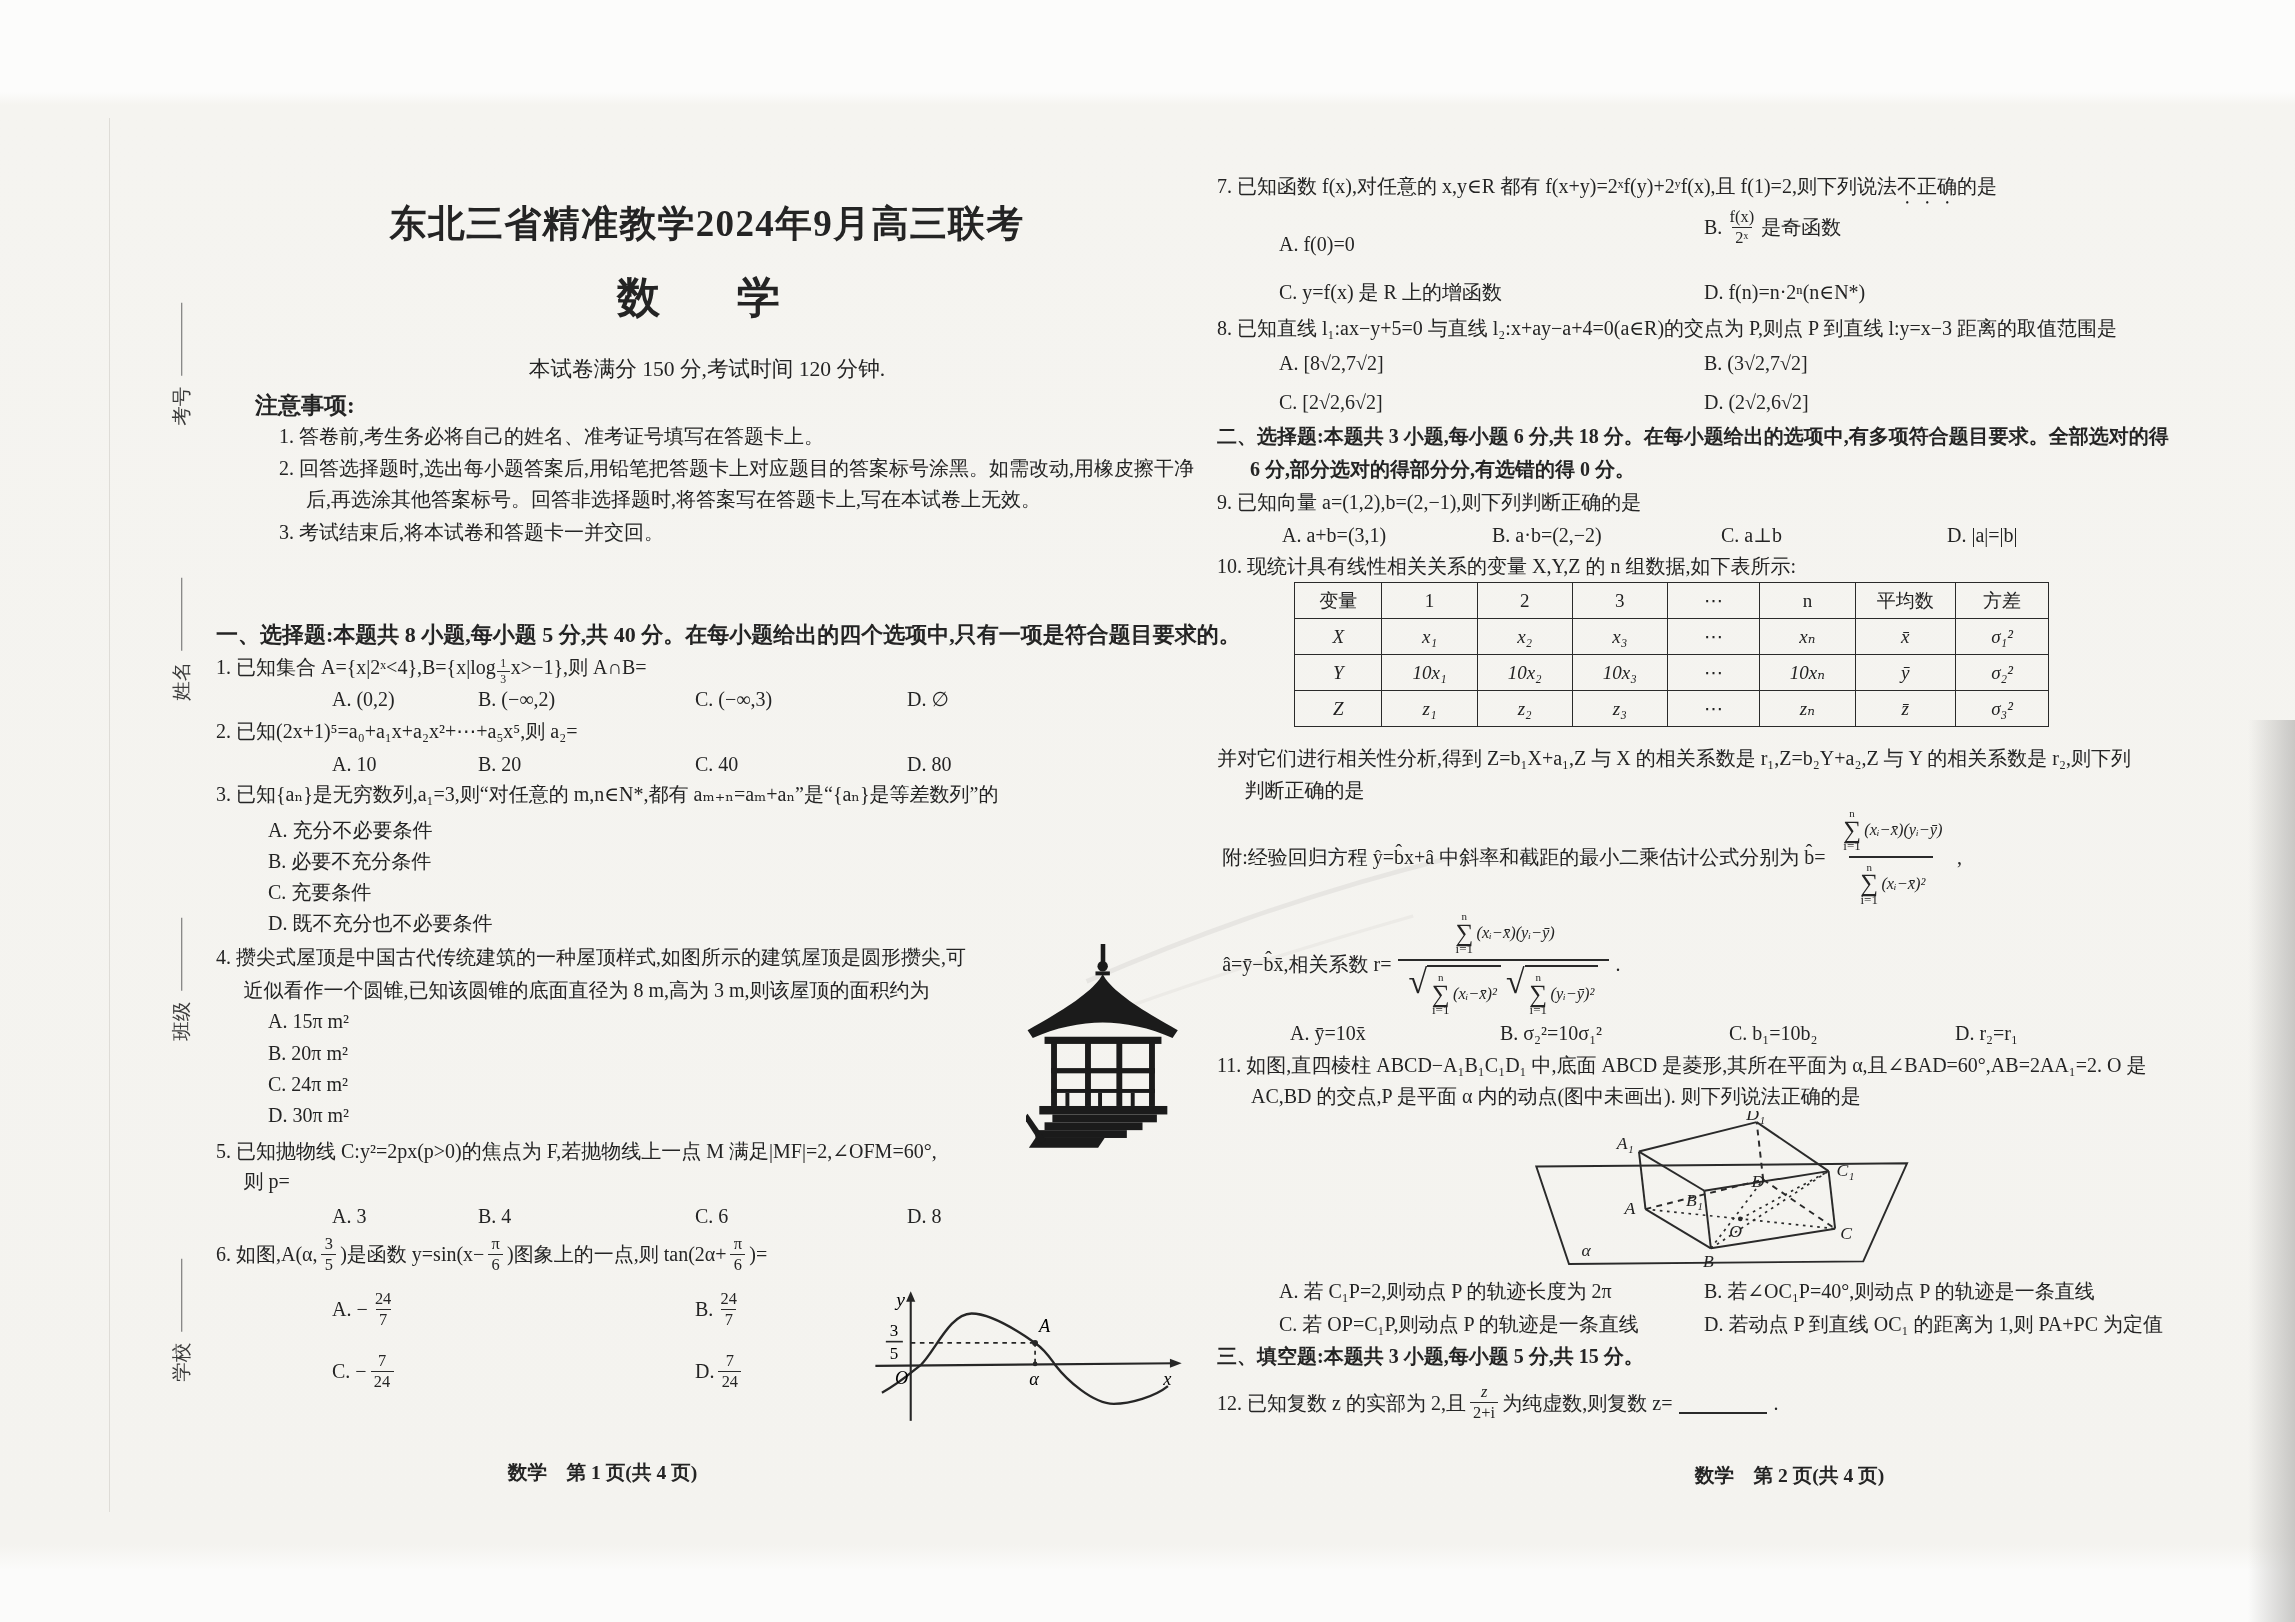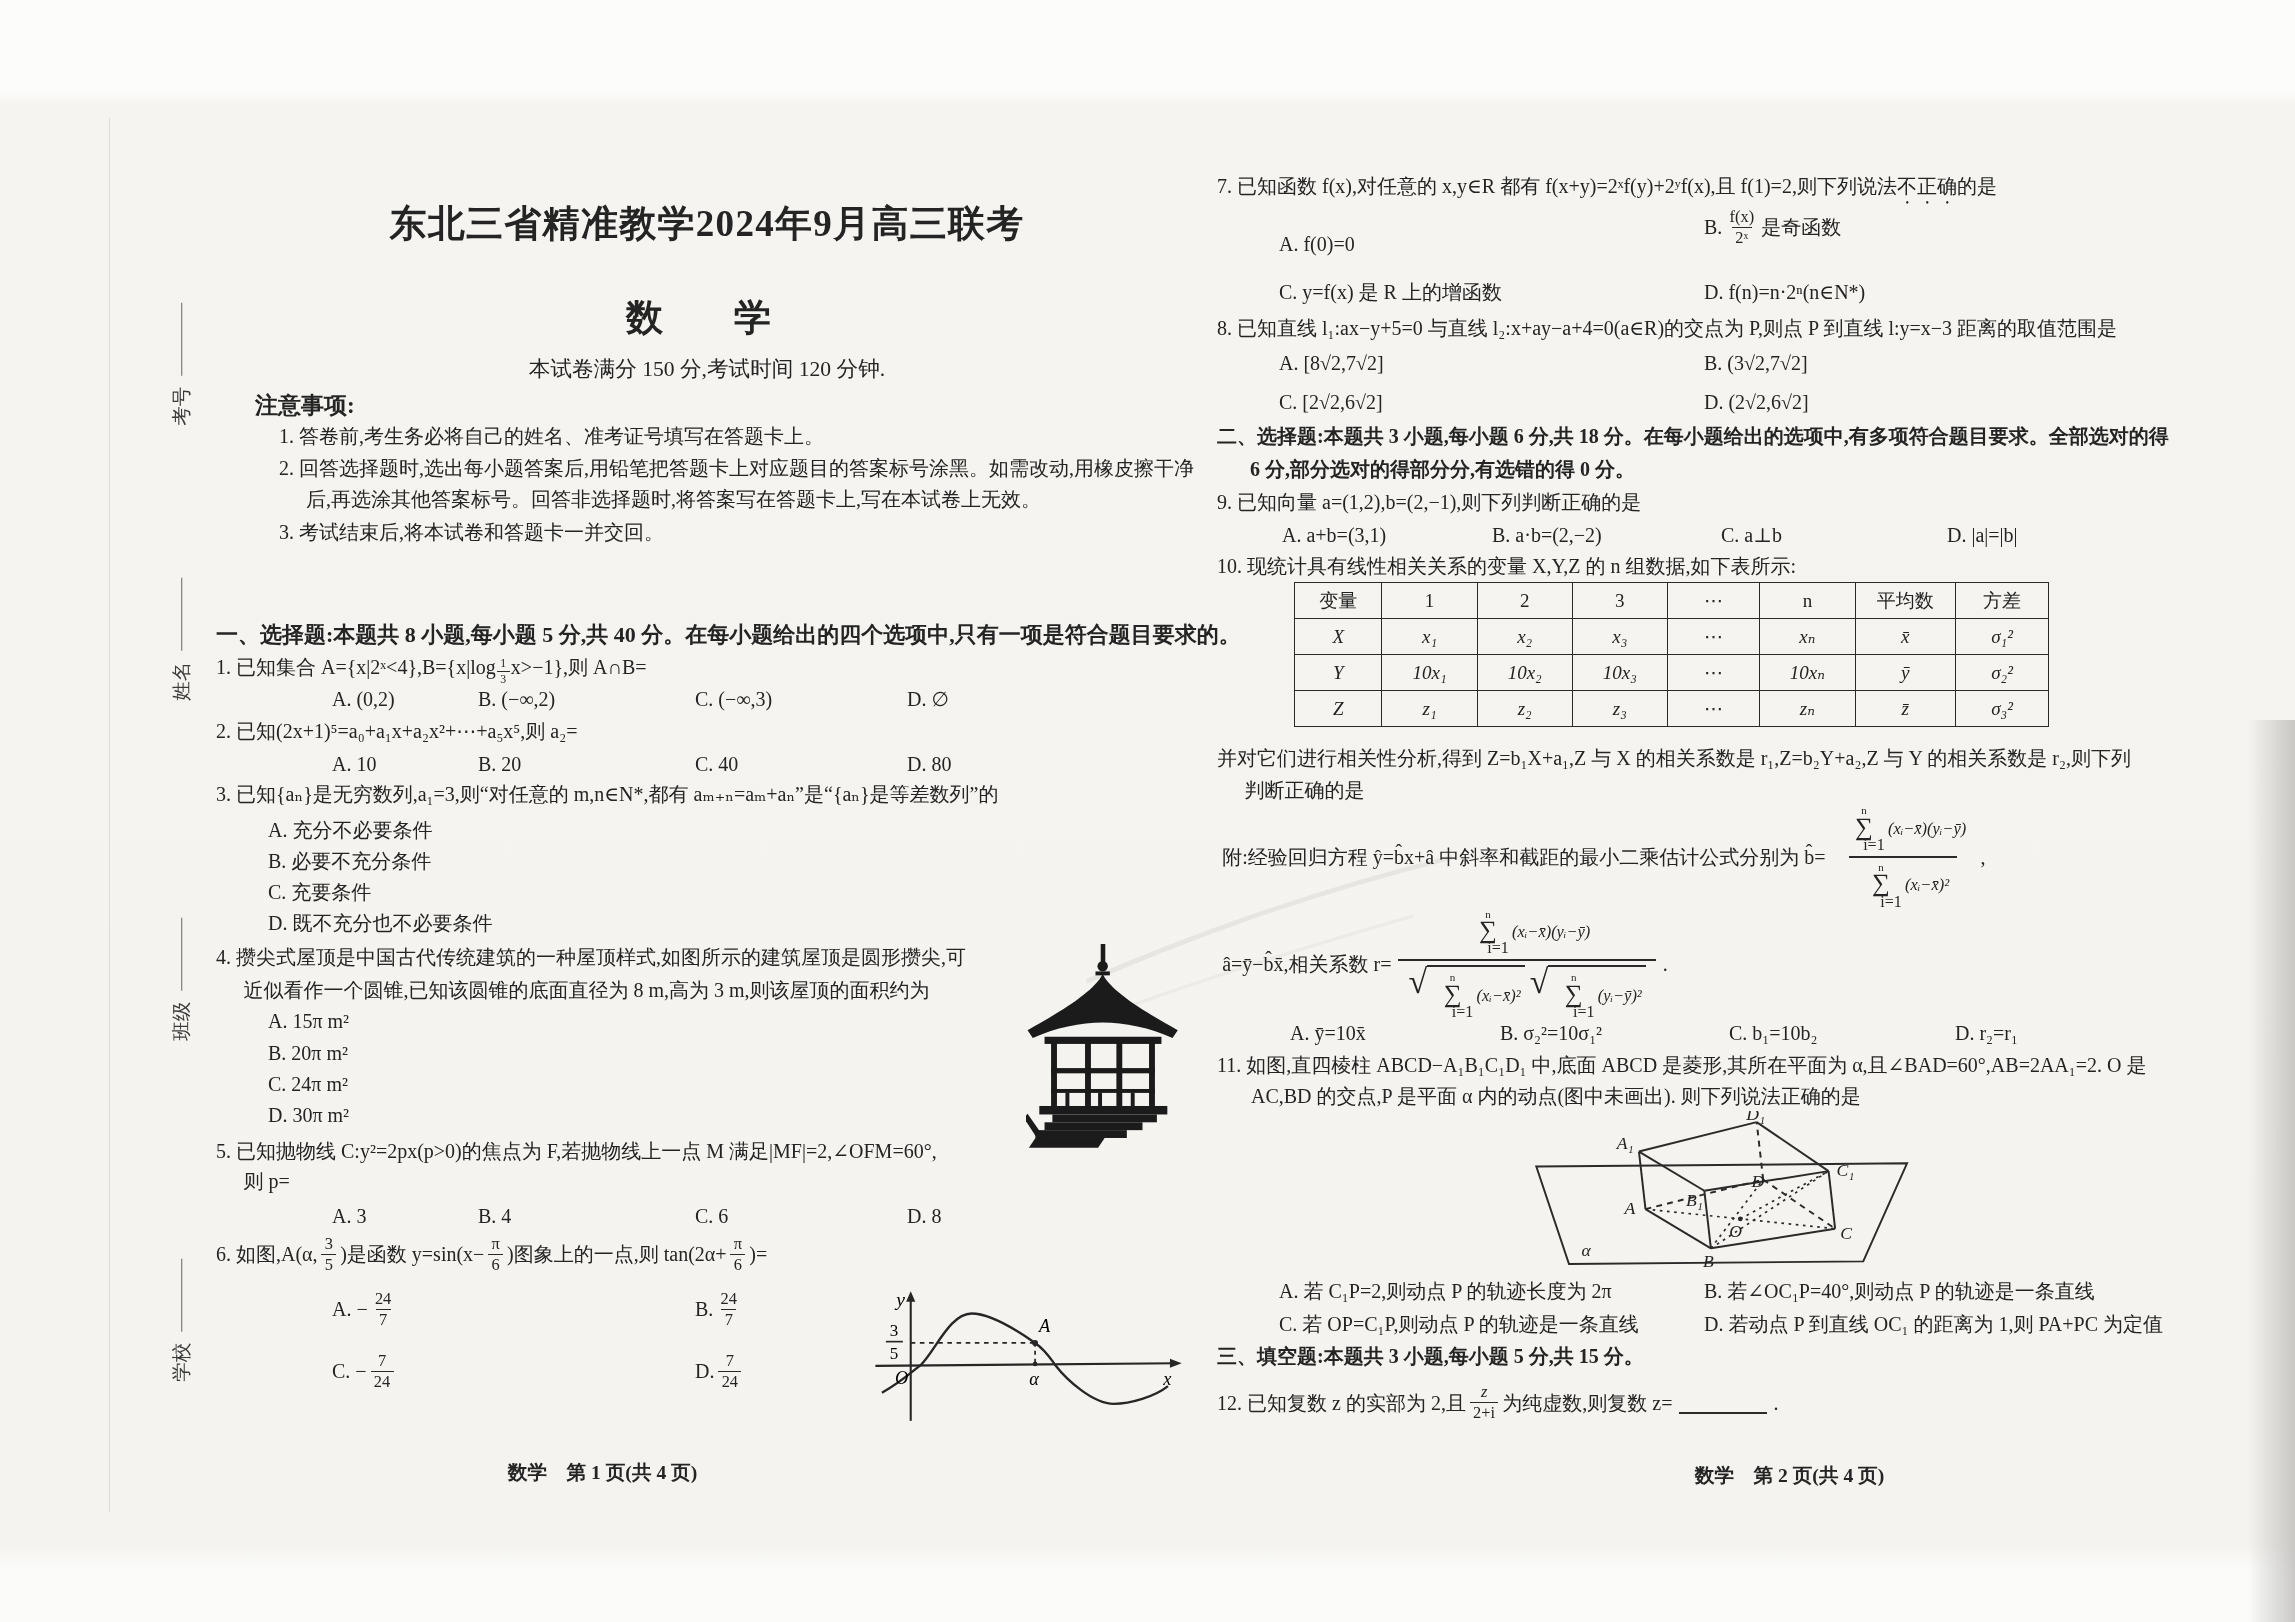--- a/index.html
+++ b/index.html
@@ -21,21 +21,21 @@
   .fr .n{padding:0 3.3px 1.3px;}
   .fr .d{padding:1.3px 3.3px 0;border-top:1.6px solid #2a2a2a;}
   
   .bfr{display:inline-flex;flex-direction:column;align-items:center;margin:0 6.5px;font-size:16.4px;line-height:1.1;}
   .bfr>.n{display:inline-flex;align-items:center;padding:0 7.9px 3.9px;}
   .bfr>.d{display:inline-flex;align-items:center;padding:3.9px 7.9px 0;border-top:2px solid #2a2a2a;}
   
   .sum{display:inline-flex;flex-direction:column;align-items:center;line-height:.95;margin:0 3.3px;}
   .sum .t{font-size:11px;}
   .sum .s{font-size:25px;line-height:.85;}
-  .sum .b2{font-size:16px;margin-left:20px;}
+  .sum .b2{font-size:13px;}
   
   .sqrt{display:inline-flex;align-items:flex-start;margin:0 2.6px;}
   .sqrt .r{font-size:34px;line-height:.8;transform:translateY(2.6px);}
   .sqrt .i{border-top:2px solid #2a2a2a;padding:5.2px 3.9px 0 1.3px;display:inline-flex;align-items:center;}
   .formula-row{display:flex;align-items:center;white-space:nowrap;}
   .emdot{text-emphasis:filled dot #222;-webkit-text-emphasis:filled dot #222;text-emphasis-position:under left;-webkit-text-emphasis-position:under;}
   .blank{display:inline-block;width:88px;height:21px;border-bottom:2px solid #2a2a2a;margin:0 6.5px;}
   
   table.dt{border-collapse:collapse;background:transparent;}
   table.dt td{border:1.6px solid #2a2a2a;text-align:center;font-size:19px;height:35px;padding:0 3.9px;}
@@ -73,21 +73,21 @@
   <span class="sline"></span>
 </div>
 <div class="side" style="left:110px;top:1296px;">
   <span>学校</span>
   <span class="sline"></span>
 </div>
 
 <div class="page" id="left-page">
 
   <div class="blk b ctr" style="top:196px;left:0;width:982px;font-size:37px;letter-spacing:1.3px;">东北三省精准教学2024年9月高三联考</div>
-  <div class="blk b ctr" style="top:266px;left:0;width:982px;font-size:37px;letter-spacing:17px;margin-top:24px;">数　学</div>
+  <div class="blk b ctr" style="top:266px;left:0;width:982px;font-size:43px;letter-spacing:17px;">数　学</div>
   <div class="blk ctr" style="top:353px;left:0;width:982px;font-size:21.6px;">本试卷满分 150 分,考试时间 120 分钟.</div>
 
   <div class="blk b" style="top:389px;left:39px;font-size:23px;">注意事项:</div>
   <div class="blk" style="top:421px;left:63px;">1. 答卷前,考生务必将自己的姓名、准考证号填写在答题卡上。</div>
   <div class="blk" style="top:453px;left:63px;">2. 回答选择题时,选出每小题答案后,用铅笔把答题卡上对应题目的答案标号涂黑。如需改动,用橡皮擦干净</div>
   <div class="blk" style="top:484px;left:90px;">后,再选涂其他答案标号。回答非选择题时,将答案写在答题卡上,写在本试卷上无效。</div>
   <div class="blk" style="top:517px;left:63px;">3. 考试结束后,将本试卷和答题卡一并交回。</div>
 
   <div class="blk b" style="top:618px;left:0;font-size:22px;">一、选择题:本题共 8 小题,每小题 5 分,共 40 分。在每小题给出的四个选项中,只有一项是符合题目要求的。</div>
 

